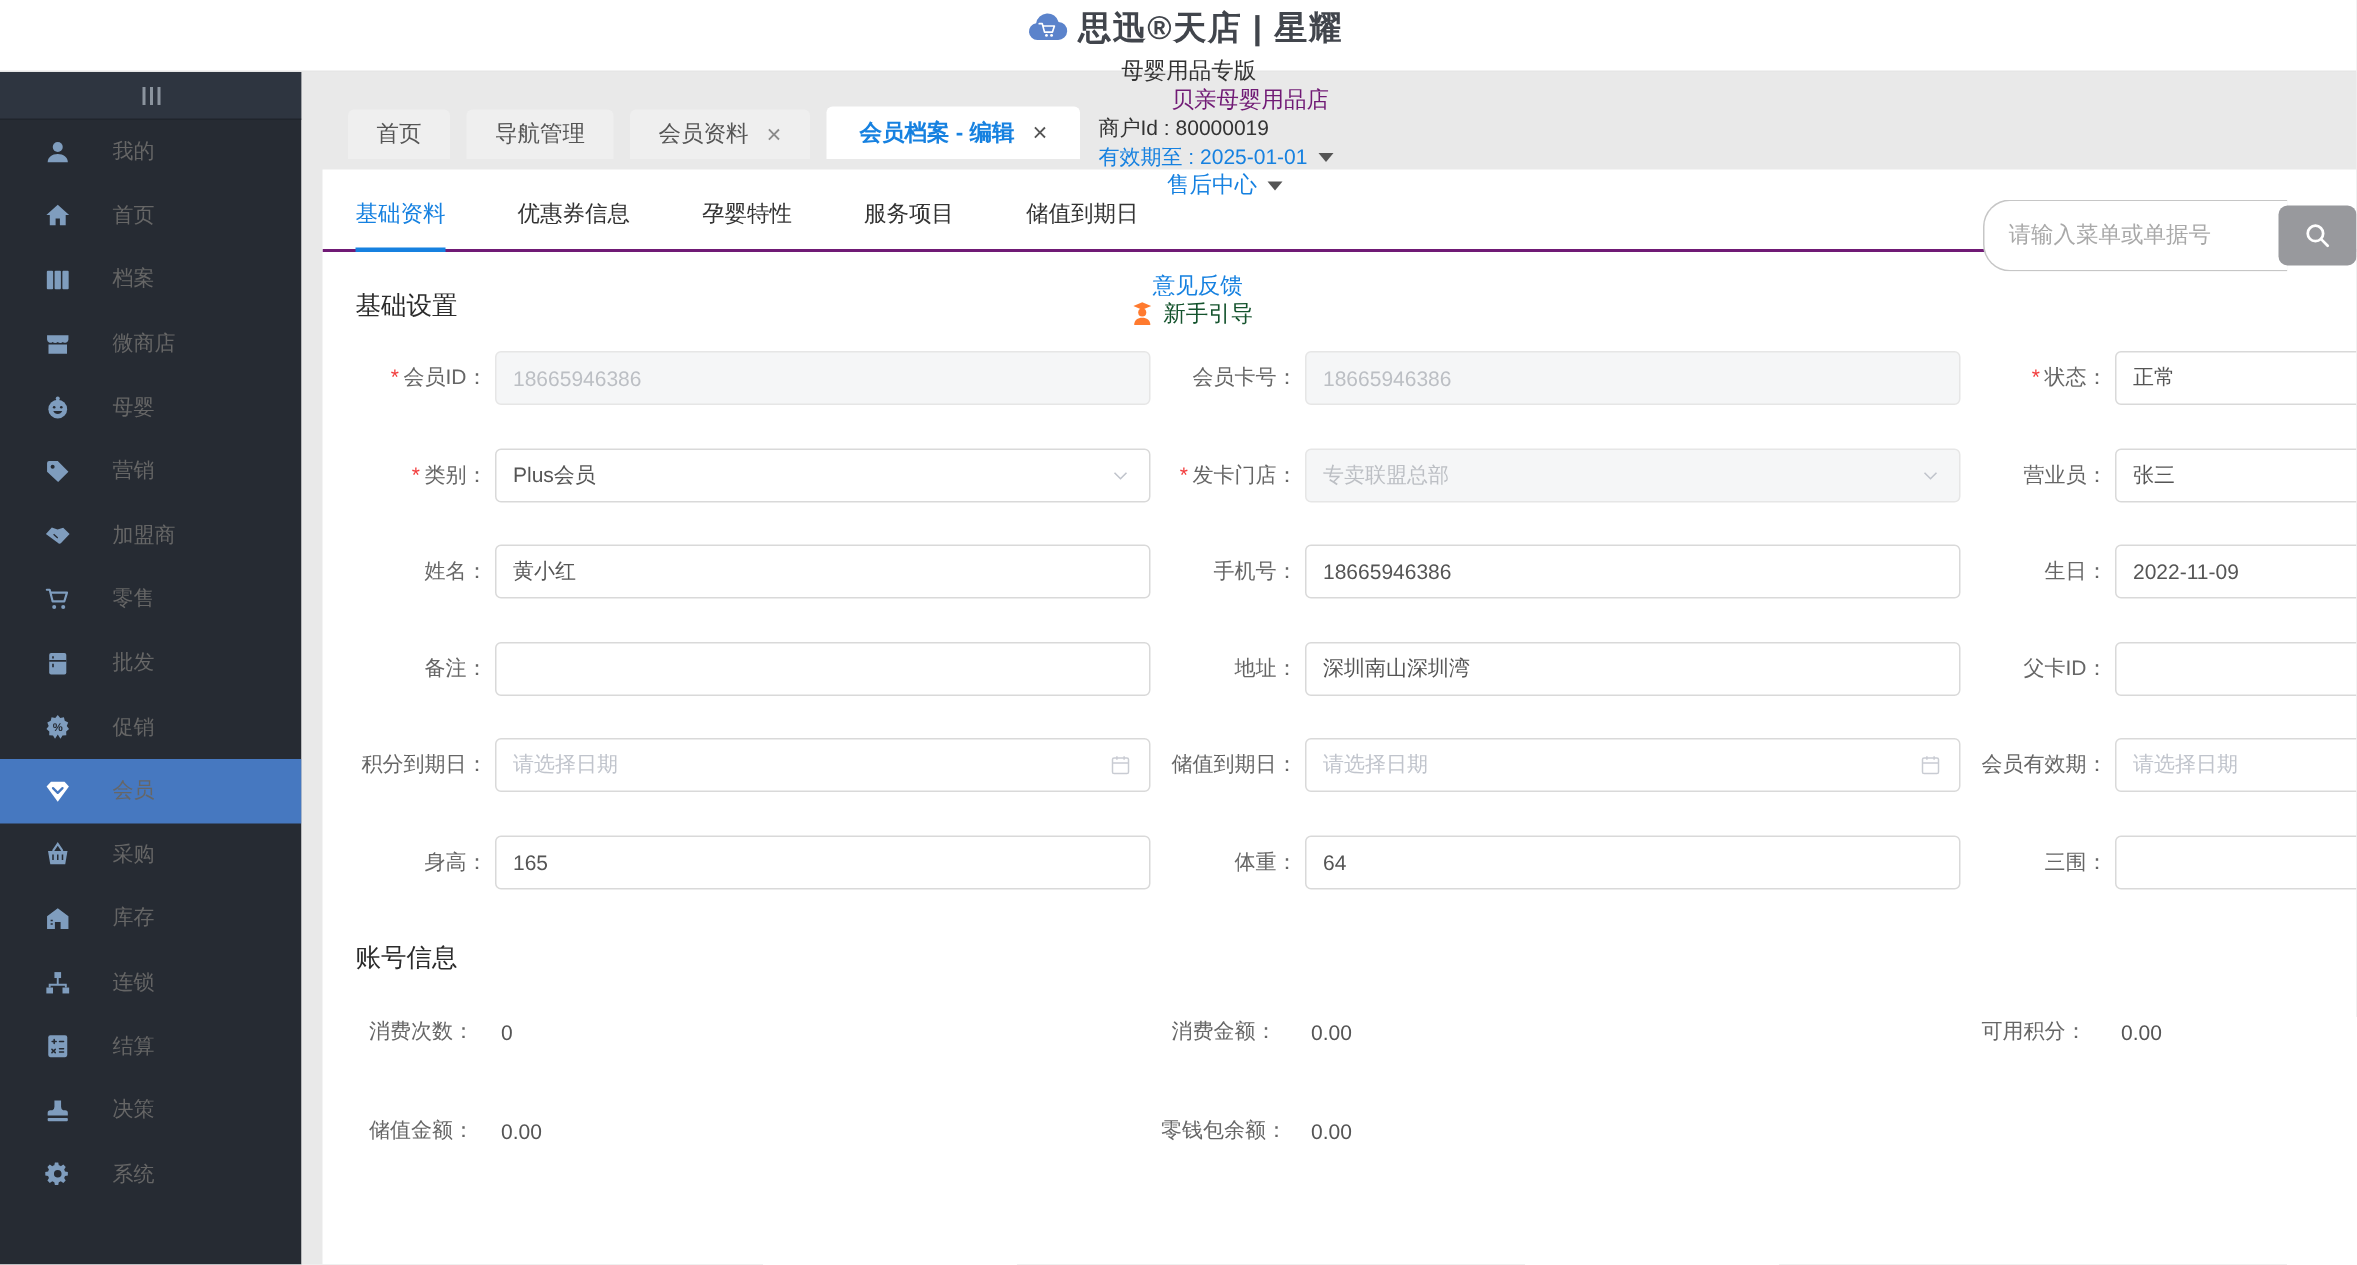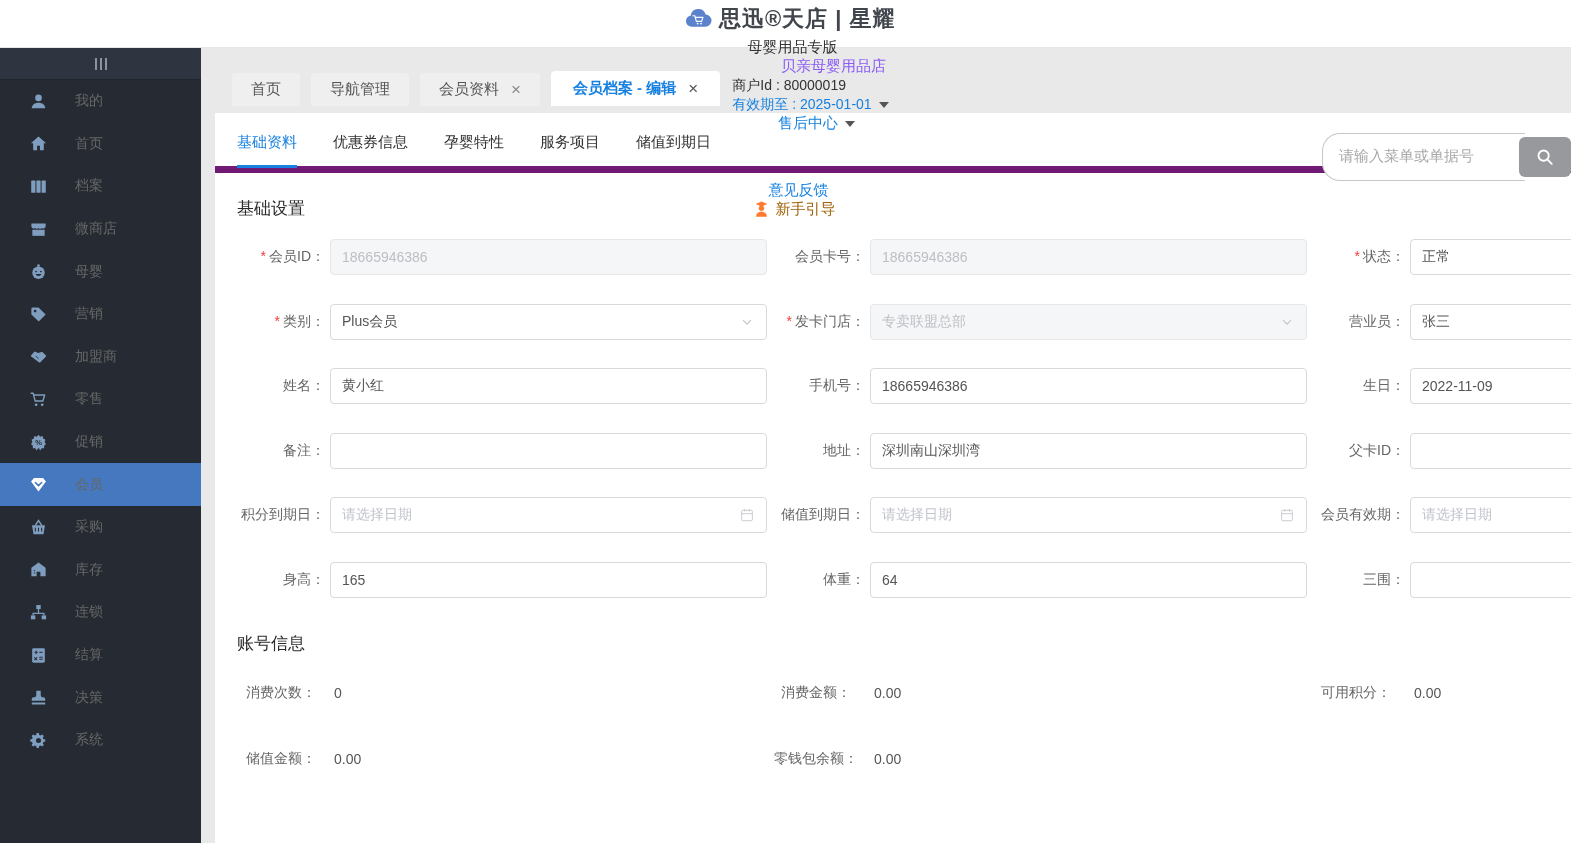--- a/index.html
+++ b/index.html
@@ -6,25 +6,25 @@
   html,body { width:1571px; height:843px; overflow:hidden;
     font-family:"Liberation Sans","DejaVu Sans",sans-serif; background:#e9e9e9; }
   .app { position:relative; width:1571px; height:843px; }
 
   
   .hdr { position:absolute; top:0; left:0; right:0; height:48px; background:#fff;
     display:flex; align-items:center; z-index:5; border-bottom:1px solid #e6e6e6;flex-direction:column; }
   .logo { display:flex; align-items:center; margin-left:8px; width:212px; flex:none; }
   .logo-text { font-size:22px; font-weight:bold; color:#41454c; letter-spacing:1px; margin-left:6px; white-space:nowrap; }
   .hdr-edition { font-size:15px; color:#333; margin-left:14px; white-space:nowrap; }
-  .hdr-store { font-size:15px; color:#8b5cf6; margin-left:96px; white-space:nowrap; }
+  .hdr-store { font-size:15px; color:#701a75; margin-left:96px; white-space:nowrap; }
   .hdr-merchant { margin-left:50px; font-size:14px; line-height:19px; white-space:nowrap; }
   .hdr-merchant .row1 { color:#333; }
   .blue { color:#1681e0; }
-  .orange { color:#a16207; }
+  .orange { color:#14532d; }
   .caret { display:inline-block; width:0; height:0; border-left:5px solid transparent;
     border-right:5px solid transparent; border-top:6px solid #555; margin-left:7px; vertical-align:middle; }
   .hdr-aftersale { margin-left:62px; font-size:15px; white-space:nowrap; cursor:pointer; }
   .hdr-search { display:flex; align-items:center; margin-left:auto; }
   .hdr-search input { width:203px; height:48px; border:1px solid #c6c6c6; border-right:none;
     border-radius:18px 0 0 18px; padding:0 12px 0 16px; font-size:15px; color:#333; outline:none;
     font-family:Liberation Mono, monospace; }
   .hdr-search input::placeholder { color:#a9a9a9; }
   .hdr-search button { width:52px; height:40px; background:#98999d; border:none; border-radius:6px;
     margin-left:-6px; cursor:pointer; display:flex; align-items:center; justify-content:center; }
@@ -46,21 +46,21 @@
   
   .content { position:absolute; top:48px; left:201px; right:0; bottom:0; background:#e9e9e9; overflow:hidden; }
   .tabstrip { position:absolute; top:23px; left:31px; display:flex; align-items:flex-end; gap:11px; height:35px; }
   .wtab { height:33px; background:#efefef; border-radius:4px 4px 0 0; display:flex; align-items:center;
     padding:0 19px; font-size:15px; color:#555; cursor:pointer; white-space:nowrap; }
   .wtab .tclose { margin-left:12px; color:#8a8a8a; font-size:17px; line-height:1; }
   .wtab.active { height:35px; background:#fff; color:#1681e0; font-weight:bold; padding:0 22px; }
   .wtab.active .tclose { color:#555; font-weight:normal; }
 
   .panel { position:absolute; top:65px; left:14px; right:0; bottom:0; background:#fff; overflow:hidden; }
-  .subtabs { display:flex; gap:36px; padding:20px 0 0 22px; border-bottom:7px solid #701a75; }
+  .subtabs { display:flex; gap:48px; padding:20px 0 0 22px; border-bottom:2px solid #701a75; }
   .subtab { font-size:15px; color:#333; padding-bottom:13px; cursor:pointer; }
   .subtab.active { color:#1681e0; border-bottom:3px solid #1681e0; margin-bottom:-2px; }
 
   .section-title { margin:24px 0 5px 22px; font-size:17px; font-weight:normal; color:#2b2b2b; }
   .section-title.account { margin-top:20px; }
 
   .frow { display:flex; align-items:center; height:64.5px; padding-left:22px; }
   .fgroup { display:flex; align-items:center; flex:none; }
   .flabel { text-align:right; font-size:14px; color:#666; flex:none; white-space:nowrap; }
   .col1 .flabel { width:88px; }
@@ -203,20 +203,30 @@
               <path d="M2.8 4h2.4l2.5 9.8h9.8l2.3-7.4H6" fill="none" stroke="currentColor" stroke-width="1.8" stroke-linecap="round" stroke-linejoin="round"></path>
               <circle cx="9" cy="18.6" r="1.7"></circle>
               <circle cx="16.6" cy="18.6" r="1.7"></circle>
             </svg>
           </span>
           <span class="slabel">零售</span>
         </div>
         <div class="side-item">
           <span class="sicon">
             <svg viewBox="0 0 24 24" width="19" height="19" fill="currentColor">
+              <rect x="4.8" y="3" width="14.4" height="18" rx="1.6"></rect>
+              <path d="M4.8 9.6h14.4" stroke="#262b33" stroke-width="1.4"></path>
+              <path d="M8 5.6v2M8 12v3" stroke="#262b33" stroke-width="1.4"></path>
+            </svg>
+          </span>
+          <span class="slabel">批发</span>
+        </div>
+        <div class="side-item">
+          <span class="sicon">
+            <svg viewBox="0 0 24 24" width="19" height="19" fill="currentColor">
               <path d="M12 2.2l2.1 2.4 3.1-.7.7 3.1 2.9 1.4-1.2 2.9 1.9 2.6-2.4 2.1.1 3.2-3.2.1-1.7 2.7L12 18.6 9.7 22l-1.7-2.7-3.2-.1.1-3.2-2.4-2.1 1.9-2.6-1.2-2.9L6.1 7l.7-3.1 3.1.7z"></path>
               <text x="12" y="15.6" font-size="9.5" font-weight="bold" fill="#262b33" text-anchor="middle">%</text>
             </svg>
           </span>
           <span class="slabel">促销</span>
         </div>
         <div class="side-item active">
           <span class="sicon">
             <svg viewBox="0 0 24 24" width="19" height="19" fill="currentColor">
               <path d="M2.6 8.1L6.3 3.9h11.4l3.7 4.2L12 20.8z"></path>

